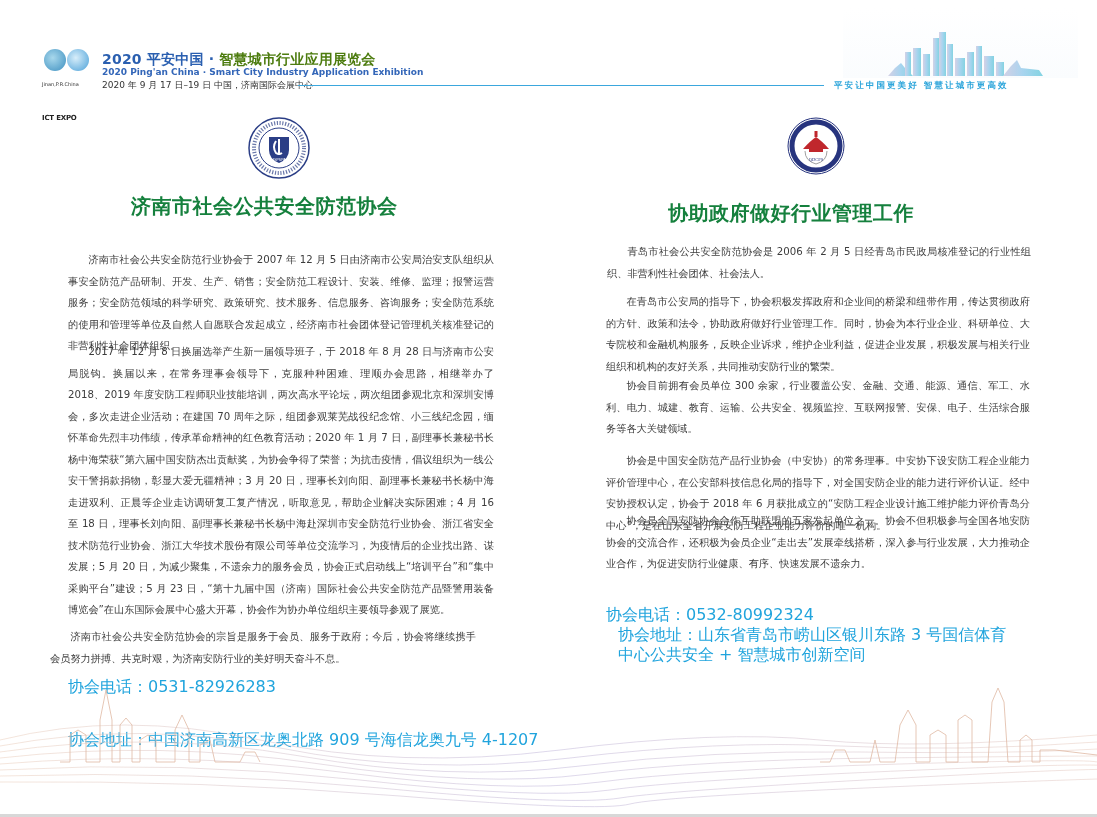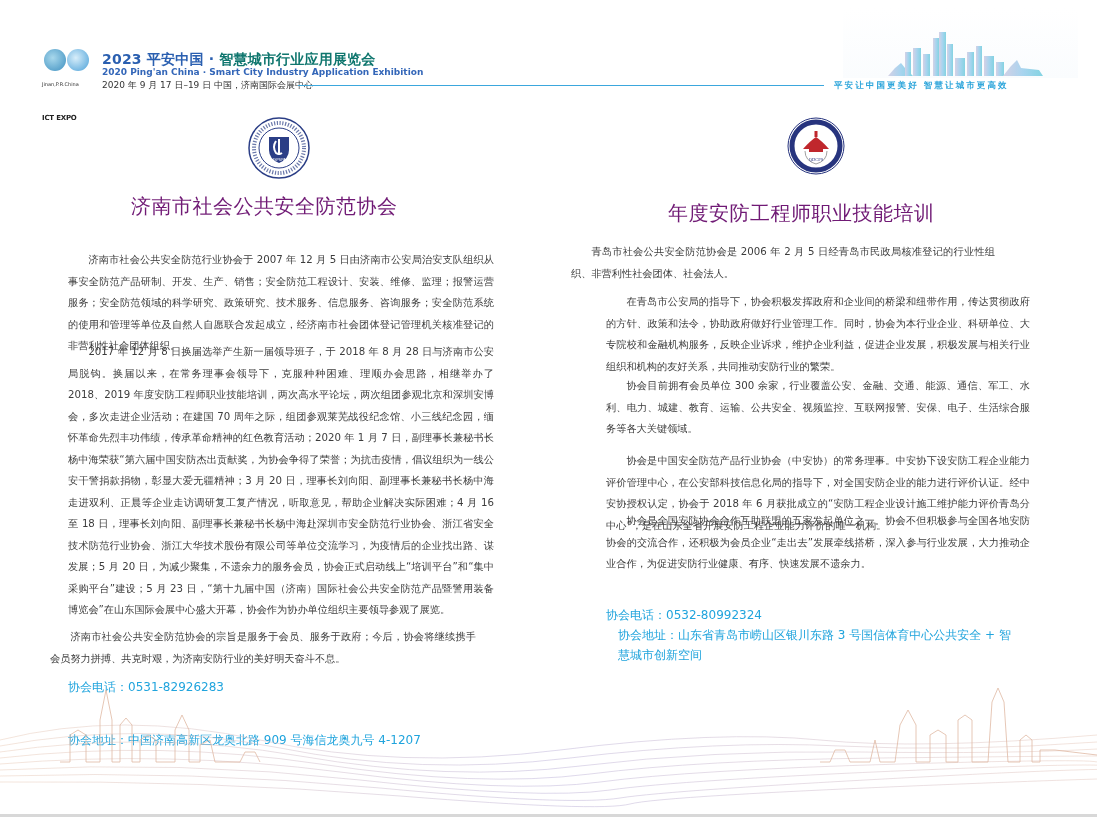--- a/index.html
+++ b/index.html
@@ -4,46 +4,46 @@
 <style>
   html,body{margin:0;padding:0;background:#ffffff;}
   body{width:1097px;height:817px;position:relative;overflow:hidden;font-family:"DejaVu Sans","Liberation Sans",sans-serif;color:#3a3a3a;}
   .header{position:absolute;left:0;top:0;width:1097px;height:100px;}
   .logo-wrap{position:absolute;left:42px;top:48px;width:54px;height:42px;}
   .logo-c1{position:absolute;left:2px;top:1px;width:22px;height:22px;border-radius:50%;background:radial-gradient(circle at 40% 40%,#a8d8ec,#3d8fc0);}
   .logo-c2{position:absolute;left:25px;top:1px;width:22px;height:22px;border-radius:50%;background:radial-gradient(circle at 40% 40%,#d8eefa,#4aa0d8);}
   .logo-text{position:absolute;left:0;top:24px;font-size:7px;font-weight:bold;color:#222;letter-spacing:-0.2px;margin-top:42px;}
   .logo-sub{position:absolute;left:0;top:33px;font-size:5px;color:#333;}
   .title-cn{position:absolute;left:102px;top:51px;font-size:14px;font-weight:bold;color:#2a5fb0;letter-spacing:0.2px;white-space:nowrap;}
-  .title-cn .accent{color:#0f766e;}
+  .title-cn .accent{color:#4d7c0f;}
   .title-en{position:absolute;left:102px;top:67px;font-size:9px;font-weight:bold;color:#3366b8;white-space:nowrap;}
   .title-date{position:absolute;left:102px;top:79px;font-size:9px;color:#333;white-space:nowrap;}
   .header-line-l{position:absolute;left:298px;top:85px;width:520px;height:1px;background:#3ba7dd;}
   .skyline-box{position:absolute;left:843px;top:8px;width:235px;height:70px;background:linear-gradient(#ffffff,#fafcfe);}
   .slogan{position:absolute;left:834px;top:80px;font-size:8.5px;color:#2fa6db;letter-spacing:2.1px;white-space:nowrap;font-weight:bold;}
   .header-line-r{position:absolute;left:800px;top:85px;width:24px;height:1px;background:#3ba7dd;}
   .emblem{position:absolute;border-radius:50%;}
-  .org-title{position:absolute;font-family:"DejaVu Serif","Liberation Serif",serif;font-weight:normal;color:#701a75;font-size:20px;white-space:nowrap;letter-spacing:0.5px;}
+  .org-title{position:absolute;font-family:"DejaVu Serif","Liberation Serif",serif;font-weight:bold;color:#15803d;font-size:20px;white-space:nowrap;letter-spacing:0.5px;}
   .para{position:absolute;font-size:10.2px;line-height:21.5px;color:#3c3c3c;text-align:justify;text-indent:2em;margin:0;}
-  .contact{position:absolute;font-size:12px;line-height:20px;color:#20a4dd;margin:0;white-space:nowrap;}
+  .contact{position:absolute;font-size:16px;line-height:20px;color:#20a4dd;margin:0;white-space:nowrap;}
   .contact.wrap{white-space:normal;margin-left:12px;}
   .footer-bar{position:absolute;left:0;bottom:0;width:1097px;height:3px;background:#d8d8d8;}
   svg{display:block;}
 </style>
 </head>
 <body>
 
 <div class="header">
   <div class="logo-wrap">
     <div class="logo-c1"></div>
     <div class="logo-c2"></div>
     <div class="logo-text">ICT EXPO</div>
     <div class="logo-sub">Jinan,P.R.China</div>
   </div>
-  <div class="title-cn"><span>2023 平安中国 · </span><span class="accent">智慧城市行业应用展览会</span></div>
+  <div class="title-cn"><span>2020 平安中国 · </span><span class="accent">智慧城市行业应用展览会</span></div>
   <div class="title-en">2020 Ping'an China · Smart City Industry Application Exhibition</div>
   <div class="title-date">2020 年 9 月 17 日–19 日 中国，济南国际会展中心</div>
   <div class="header-line-l"></div>
 
   <div class="skyline-box">
     <svg width="235" height="70" viewBox="0 0 235 70">
       <defs>
         <linearGradient id="skyg" x1="0" x2="1" y1="0" y2="0">
           <stop offset="0" stop-color="#c9c3de"></stop>
           <stop offset="0.5" stop-color="#8cc7ea"></stop>
@@ -103,23 +103,23 @@
       <circle cx="29" cy="29" r="28" fill="#fff" stroke="#27347e" stroke-width="1"></circle>
       <circle cx="29" cy="29" r="24" fill="none" stroke="#27347e" stroke-width="5"></circle>
       <circle cx="29" cy="29" r="20" fill="#fff"></circle>
       <path d="M16 32 L42 32 Q35 24 29 20 Q23 24 16 32 Z" fill="#c0272d"></path>
       <rect x="27.5" y="14" width="3" height="6" fill="#c0272d"></rect>
       <rect x="22" y="32" width="14" height="3" fill="#c0272d"></rect>
       <path d="M18 34 Q18 44 29 47 Q40 44 40 34" fill="none" stroke="#888" stroke-width="0.8"></path>
       <text x="29" y="44" font-size="4.5" fill="#27347e" text-anchor="middle" font-family="Liberation Serif, serif">QDCPS</text>
     </svg>
   </div>
-  <div class="org-title" style="left:668px;top:200px;">年度安防工程师职业技能培训</div>
+  <div class="org-title" style="left:668px;top:200px;">协助政府做好行业管理工作</div>
 
-  <p class="para" style="left:571px;top:241px;width:424px;">青岛市社会公共安全防范协会是 2006 年 2 月 5 日经青岛市民政局核准登记的行业性组织、非营利性社会团体、社会法人。</p>
+  <p class="para" style="left:607px;top:241px;width:424px;">青岛市社会公共安全防范协会是 2006 年 2 月 5 日经青岛市民政局核准登记的行业性组织、非营利性社会团体、社会法人。</p>
   <p class="para" style="left:606px;top:291px;width:424px;">在青岛市公安局的指导下，协会积极发挥政府和企业间的桥梁和纽带作用，传达贯彻政府的方针、政策和法令，协助政府做好行业管理工作。同时，协会为本行业企业、科研单位、大专院校和金融机构服务，反映企业诉求，维护企业利益，促进企业发展，积极发展与相关行业组织和机构的友好关系，共同推动安防行业的繁荣。</p>
   <p class="para" style="left:606px;top:375px;width:424px;">协会目前拥有会员单位 300 余家，行业覆盖公安、金融、交通、能源、通信、军工、水利、电力、城建、教育、运输、公共安全、视频监控、互联网报警、安保、电子、生活综合服务等各大关键领域。</p>
   <p class="para" style="left:606px;top:450px;width:424px;">协会是中国安全防范产品行业协会（中安协）的常务理事。中安协下设安防工程企业能力评价管理中心，在公安部科技信息化局的指导下，对全国安防企业的能力进行评价认证。经中安协授权认定，协会于 2018 年 6 月获批成立的“安防工程企业设计施工维护能力评价青岛分中心”，是在山东全省开展安防工程企业能力评价的唯一机构。</p>
   <p class="para" style="left:606px;top:510px;width:424px;">协会是全国安防协会合作互助联盟的五家发起单位之一。协会不但积极参与全国各地安防协会的交流合作，还积极为会员企业“走出去”发展牵线搭桥，深入参与行业发展，大力推动企业合作，为促进安防行业健康、有序、快速发展不遗余力。</p>
 
   <p class="contact" style="left:606px;top:605px;">
     <span>协会电话：</span><span>0532-80992324</span>
   </p>
   <p class="contact wrap" style="left:606px;top:625px;width:400px;">
     <span>协会地址：</span><span>山东省青岛市崂山区银川东路 3 号国信体育中心公共安全 + 智慧城市创新空间</span>

